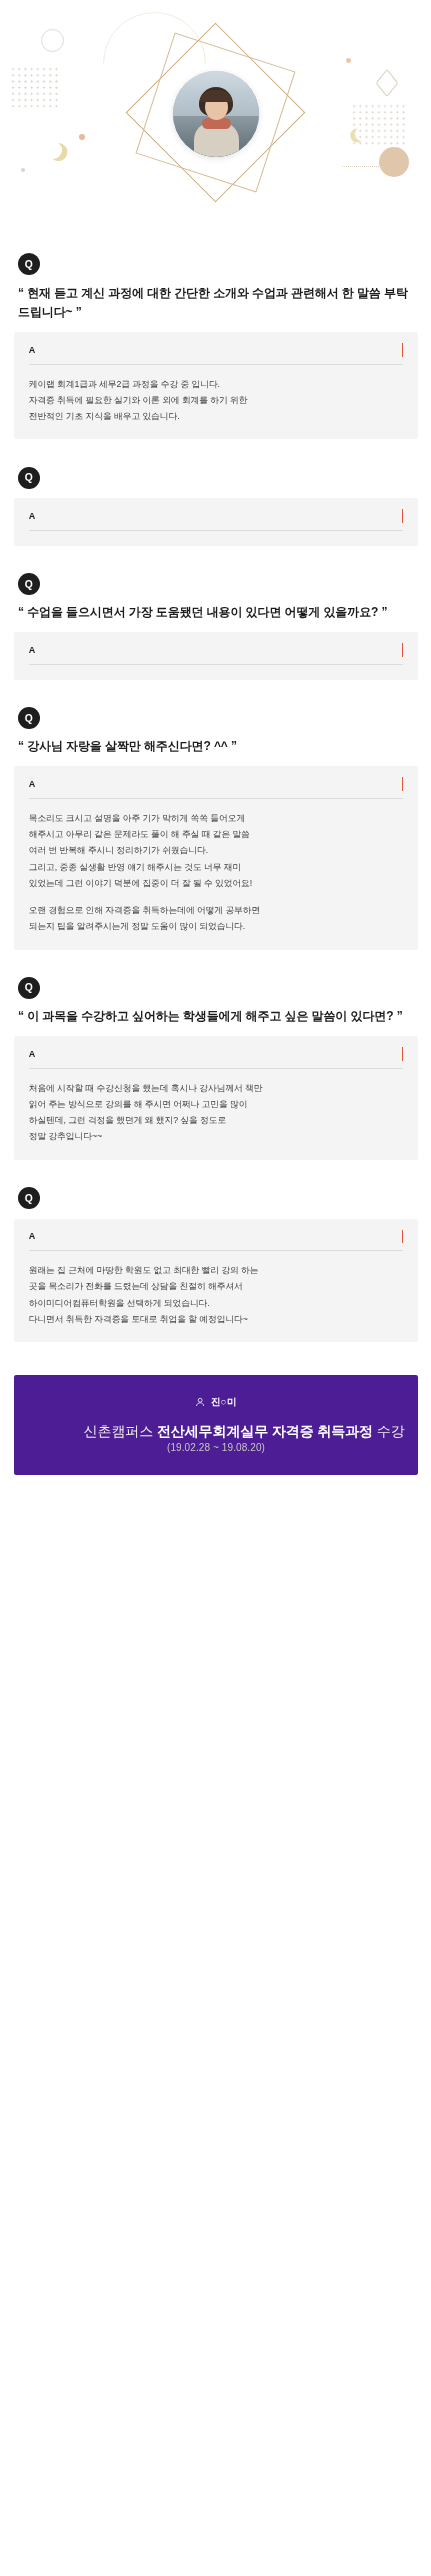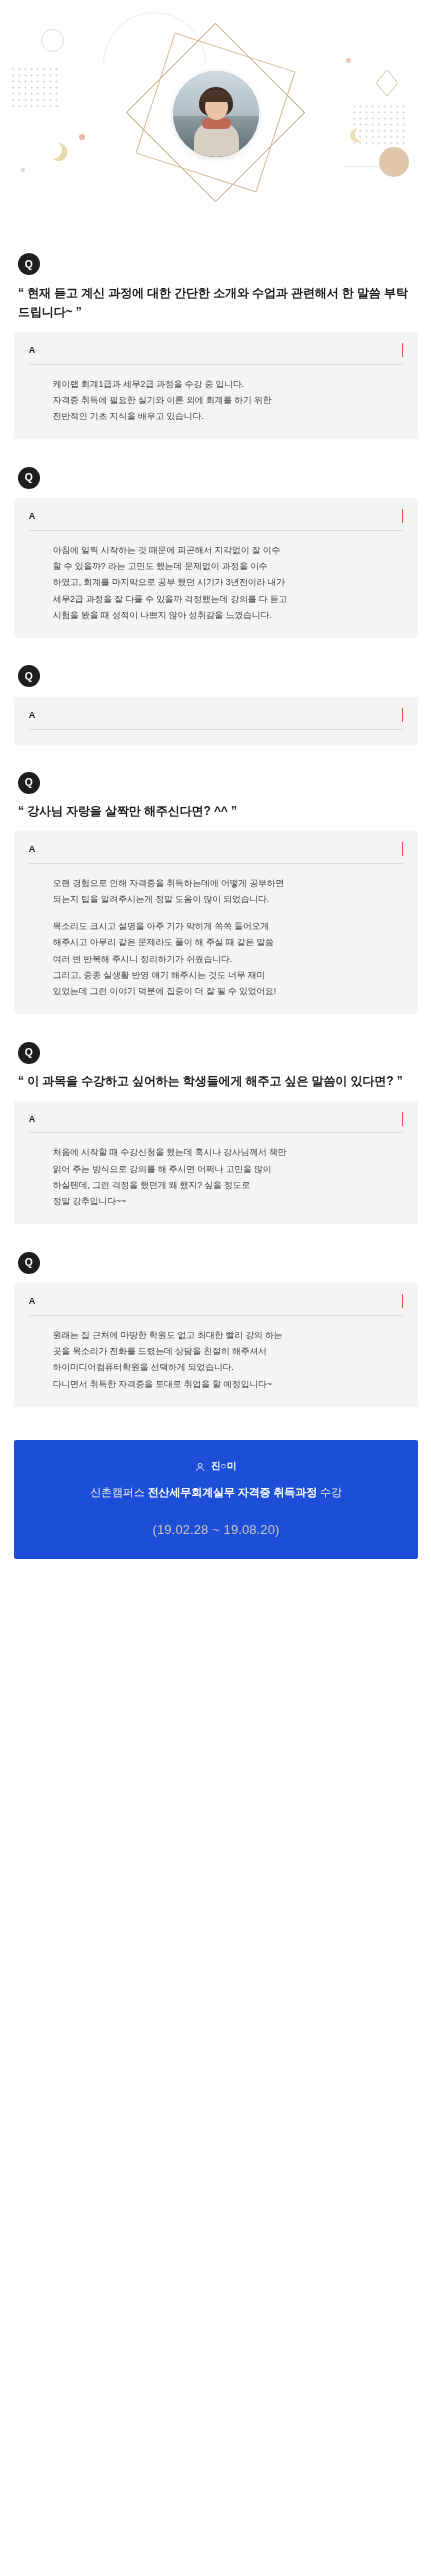--- a/index.html
+++ b/index.html
@@ -155,49 +155,49 @@
   .a-accent {
     width: 1.4px; height: 13.7px; background: #e0573e;
   }
   .a-body {
     margin-top: 11px;
     font-size: 8.8px;
     line-height: 1.85;
     color: #3c3c3c;
     letter-spacing: -0.1px;
     white-space: pre-line;
-    margin-left: 24px;
   }
   .a-body + .a-body { margin-top: 11px; }
 
   
   .footer {
     margin: 18px 13.7px 19px 13.7px;
-    background: #1d4ed8;
+    background: #4c1d95;
     border-radius: 2.1px;
     color: #ffffff;
     text-align: center;
     padding: 20.5px 13.7px 22px 13.7px;
   }
   .footer-name-row {
     display: flex; align-items: center; justify-content: center; gap: 5.5px;
   }
   .person-icon { display: inline-block; width: 10.3px; height: 10.3px; }
   .footer-name { font-size: 9.6px; font-weight: bold; letter-spacing: 0.3px; }
   .footer-course {
     margin-top: 11px;
-    font-size: 11px;
+    font-size: 14px;
     line-height: 1.6;
     color: #efece8;
     letter-spacing: -0.1px;
+    text-align: right;
   }
   .footer-course b { font-weight: bold; color: #ffffff; }
   .footer-period {
-    margin-top: 20px;
-    font-size: 13px;
+    margin-top: 0;
+    font-size: 10px;
     color: #c9c5c0;
     letter-spacing: 0.1px;
   }
 </style>
 </head>
 <body>
 
 <div class="page">
 
   <div class="hero">
@@ -249,57 +249,54 @@
 
     <div class="qa-block">
       <div class="q-row">
         <div class="q-badge">Q</div>
       </div>
       <div class="a-card">
         <div class="a-head">
           <span class="a-label">A</span>
           <span class="a-accent"></span>
         </div>
-        <div class="a-body">아침에 일찍 시작하는 것 때문에 피곤해서 지각없이 잘 이수
-할 수 있을까? 라는 고민도 했는데 문제없이 과정을 이수
-하였고, 회계를 마지막으로 공부 했던 시기가 3년전이라 내가
-세무2급 과정을 잘 다룰 수 있을까 걱정했는데 강의를 다 듣고
-시험을 봤을 때 성적이 나쁘지 않아 성취감을 느꼈습니다.</div>
-      </div>
-    </div>
-
-    <div class="qa-block">
-      <div class="q-row">
-        <div class="q-badge">Q</div>
-      </div>
+      </div>
+    </div>
+
+    <div class="qa-block">
+      <div class="q-row">
+        <div class="q-badge">Q</div>
+      </div>
+      <div class="q-text">“ 수업을 들으시면서 가장 도움됐던 내용이 있다면 어떻게
+있을까요? ”</div>
       <div class="a-card">
         <div class="a-head">
           <span class="a-label">A</span>
           <span class="a-accent"></span>
         </div>
       </div>
     </div>
 
     <div class="qa-block">
       <div class="q-row">
         <div class="q-badge">Q</div>
       </div>
       <div class="q-text">“ 강사님 자랑을 살짝만 해주신다면? ^^ ”</div>
       <div class="a-card">
         <div class="a-head">
           <span class="a-label">A</span>
           <span class="a-accent"></span>
         </div>
-        <div class="a-body">오랜 경험으로 인해 자격증을 취득하는데에 어떻게 공부하면
-되는지 팁을 알려주시는게 정말 도움이 많이 되었습니다.</div>
         <div class="a-body">목소리도 크시고 설명을 아주 기가 막히게 쏙쏙 들어오게
 해주시고 아무리 같은 문제라도 풀이 해 주실 때 같은 말씀
 여러 번 반복해 주시니 정리하기가 쉬웠습니다.
   그리고, 중종 실생활 반영 얘기 해주시는 것도 너무 재미
 있었는데 그런 이야기 덕분에 집중이 더 잘 될 수 있었어요!</div>
+        <div class="a-body">오랜 경험으로 인해 자격증을 취득하는데에 어떻게 공부하면
+되는지 팁을 알려주시는게 정말 도움이 많이 되었습니다.</div>
       </div>
     </div>
 
     <div class="qa-block">
       <div class="q-row">
         <div class="q-badge">Q</div>
       </div>
       <div class="q-text">“ 이 과목을 수강하고 싶어하는 학생들에게 해주고 싶은
 말씀이 있다면? ”</div>
       <div class="a-card">

